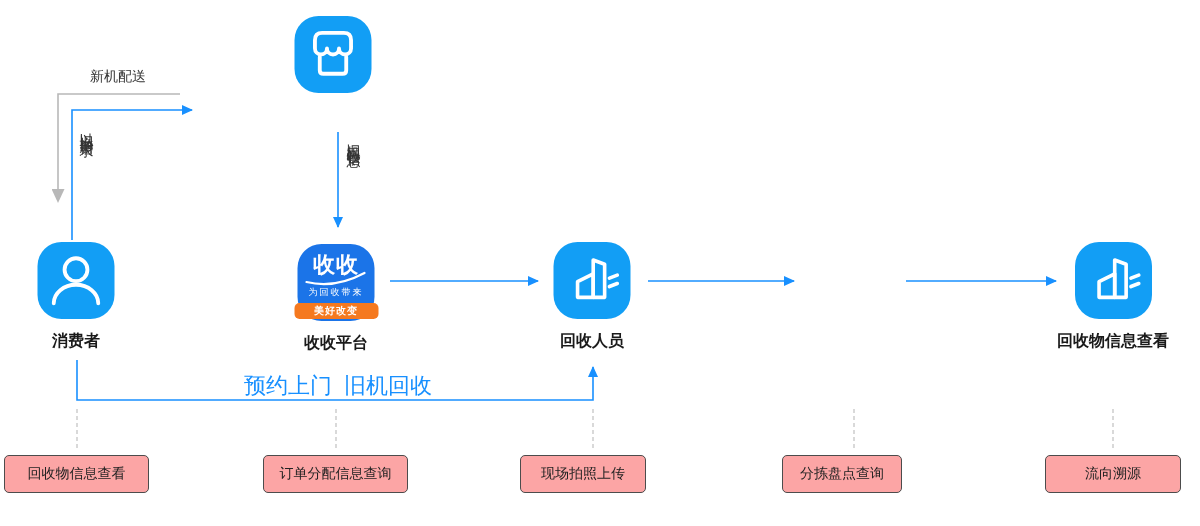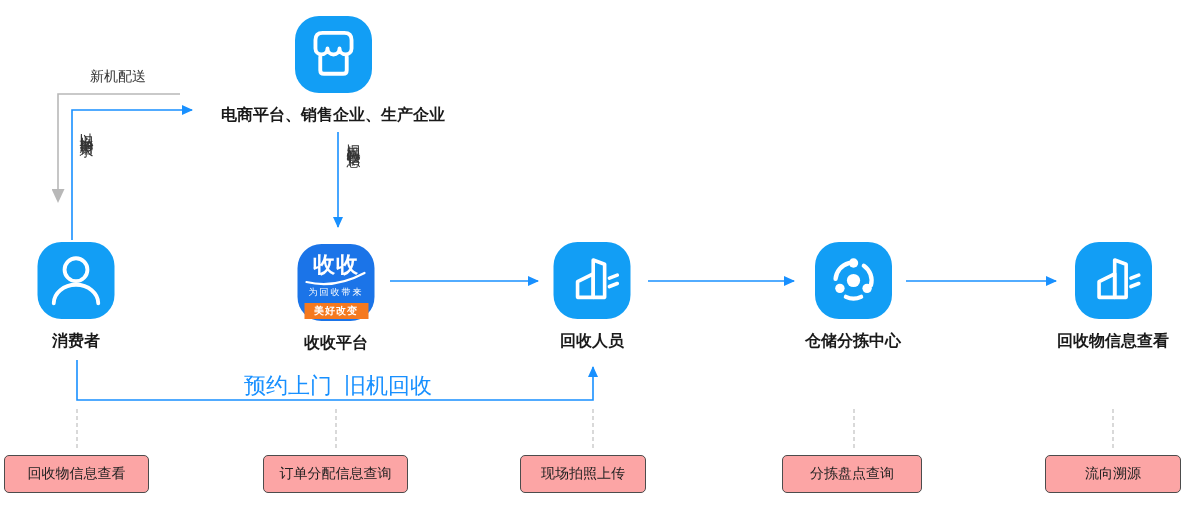--- a/index.html
+++ b/index.html
@@ -28,21 +28,21 @@
         border-radius:5px;display:flex;align-items:center;justify-content:center;
         font-size:14px;color:#222;white-space:nowrap;}
   
   .logo-tile{background:var(--logo-blue);}
   .logo-title{position:absolute;top:6px;left:0;right:0;text-align:center;color:#fff;
         font-size:22px;font-weight:bold;letter-spacing:1px;}
   .logo-swoosh{position:absolute;left:7px;top:26px;}
   .logo-sub{position:absolute;top:42px;left:0;right:0;text-align:center;color:#fff;
         font-size:9px;letter-spacing:2px;}
   .logo-ribbon{position:absolute;bottom:2px;left:50%;transform:translateX(-50%);
-        width:64px;height:16px;background:var(--logo-orange);border-radius:0;
+        width:84px;height:16px;background:var(--logo-orange);border-radius:5px;
         display:flex;align-items:center;justify-content:center;color:#fff;
         font-size:10px;font-weight:bold;letter-spacing:1px;}
 </style>
 </head>
 <body>
 
 <div class="canvas">
 
   <svg class="connectors" width="1200" height="526" viewBox="0 0 1200 526">
     <defs>
@@ -74,21 +74,20 @@
   <div class="vtext" style="left:347px;top:133px">旧机回收信息</div>
   <div class="appointment-label" style="left:338px;top:371px">预约上门  旧机回收</div>
 
   <div class="node" style="left:333px;top:16px">
     <div class="tile">
       <svg width="77" height="77" viewBox="0 0 64 64" fill="none" stroke="#fff" stroke-width="3.2" stroke-linecap="round" stroke-linejoin="round">
         <path d="M17 27 V20 Q17 14 23 14 H41 Q47 14 47 20 V27 A5 5 0 0 1 37 27 A5 5 0 0 1 27 27 A5 5 0 0 1 17 27 Z"></path>
         <path d="M21 34 V45 Q21 48 24 48 H40 Q43 48 43 45 V34"></path>
       </svg>
     </div>
-    <div class="node-label">电商平台、销售企业、生产企业</div>
   </div>
 
   <div class="node" style="left:76px;top:242px">
     <div class="tile">
       <svg width="77" height="77" viewBox="0 0 64 64" fill="none" stroke="#fff" stroke-width="3.2" stroke-linecap="round">
         <circle cx="32" cy="23" r="9.5"></circle>
         <path d="M13.5 51 A18.5 15.5 0 0 1 50.5 51"></path>
       </svg>
     </div>
     <div class="node-label">消费者</div>
@@ -111,50 +110,32 @@
       <svg width="77" height="77" viewBox="0 0 64 64" fill="none" stroke="#fff" stroke-width="3" stroke-linecap="round" stroke-linejoin="round">
         <path d="M20 46 V33 L33 26.5 V46 Z"></path>
         <path d="M33 46 V15 L42.5 18.5 V46 Z"></path>
         <path d="M46.5 30 L53 27.5"></path>
         <path d="M46.5 37 L53 34.5"></path>
       </svg>
     </div>
     <div class="node-label">回收人员</div>
   </div>
 
-  <div class="node" style="left:853px;top:242px">
-    <div class="tile">
-      <svg width="77" height="77" viewBox="0 0 64 64">
-        <g fill="none" stroke="#fff" stroke-width="3.6" stroke-linecap="round">
-          <path d="M17.1 30.7 A15 15 0 0 1 28.1 17.5"></path>
-          <path d="M40.6 19.7 A15 15 0 0 1 46.5 35.9"></path>
-          <path d="M38.3 45.6 A15 15 0 0 1 25.7 45.6"></path>
-        </g>
-        <g fill="#fff">
-          <circle cx="32" cy="32" r="5.5"></circle>
-          <circle cx="32" cy="17.5" r="3.9"></circle>
-          <circle cx="20.7" cy="38.5" r="3.9"></circle>
-          <circle cx="43.3" cy="38.5" r="3.9"></circle>
-        </g>
-      </svg>
-    </div>
-    <div class="node-label">仓储分拣中心</div>
-  </div>
 
   <div class="node" style="left:1113px;top:242px">
     <div class="tile">
       <svg width="77" height="77" viewBox="0 0 64 64" fill="none" stroke="#fff" stroke-width="3" stroke-linecap="round" stroke-linejoin="round">
         <path d="M20 46 V33 L33 26.5 V46 Z"></path>
         <path d="M33 46 V15 L42.5 18.5 V46 Z"></path>
         <path d="M46.5 30 L53 27.5"></path>
         <path d="M46.5 37 L53 34.5"></path>
       </svg>
     </div>
     <div class="node-label">回收物信息查看</div>
   </div>
 
   <div class="bbox" style="left:4px;width:145px">回收物信息查看</div>
   <div class="bbox" style="left:263px;width:145px">订单分配信息查询</div>
   <div class="bbox" style="left:520px;width:126px">现场拍照上传</div>
-  <div class="bbox" style="left:782px;width:140px">分拣盘点查询</div>
+  <div class="bbox" style="left:782px;width:120px">分拣盘点查询</div>
   <div class="bbox" style="left:1045px;width:136px">流向溯源</div>
 
 </div>
 
 </body></html>

